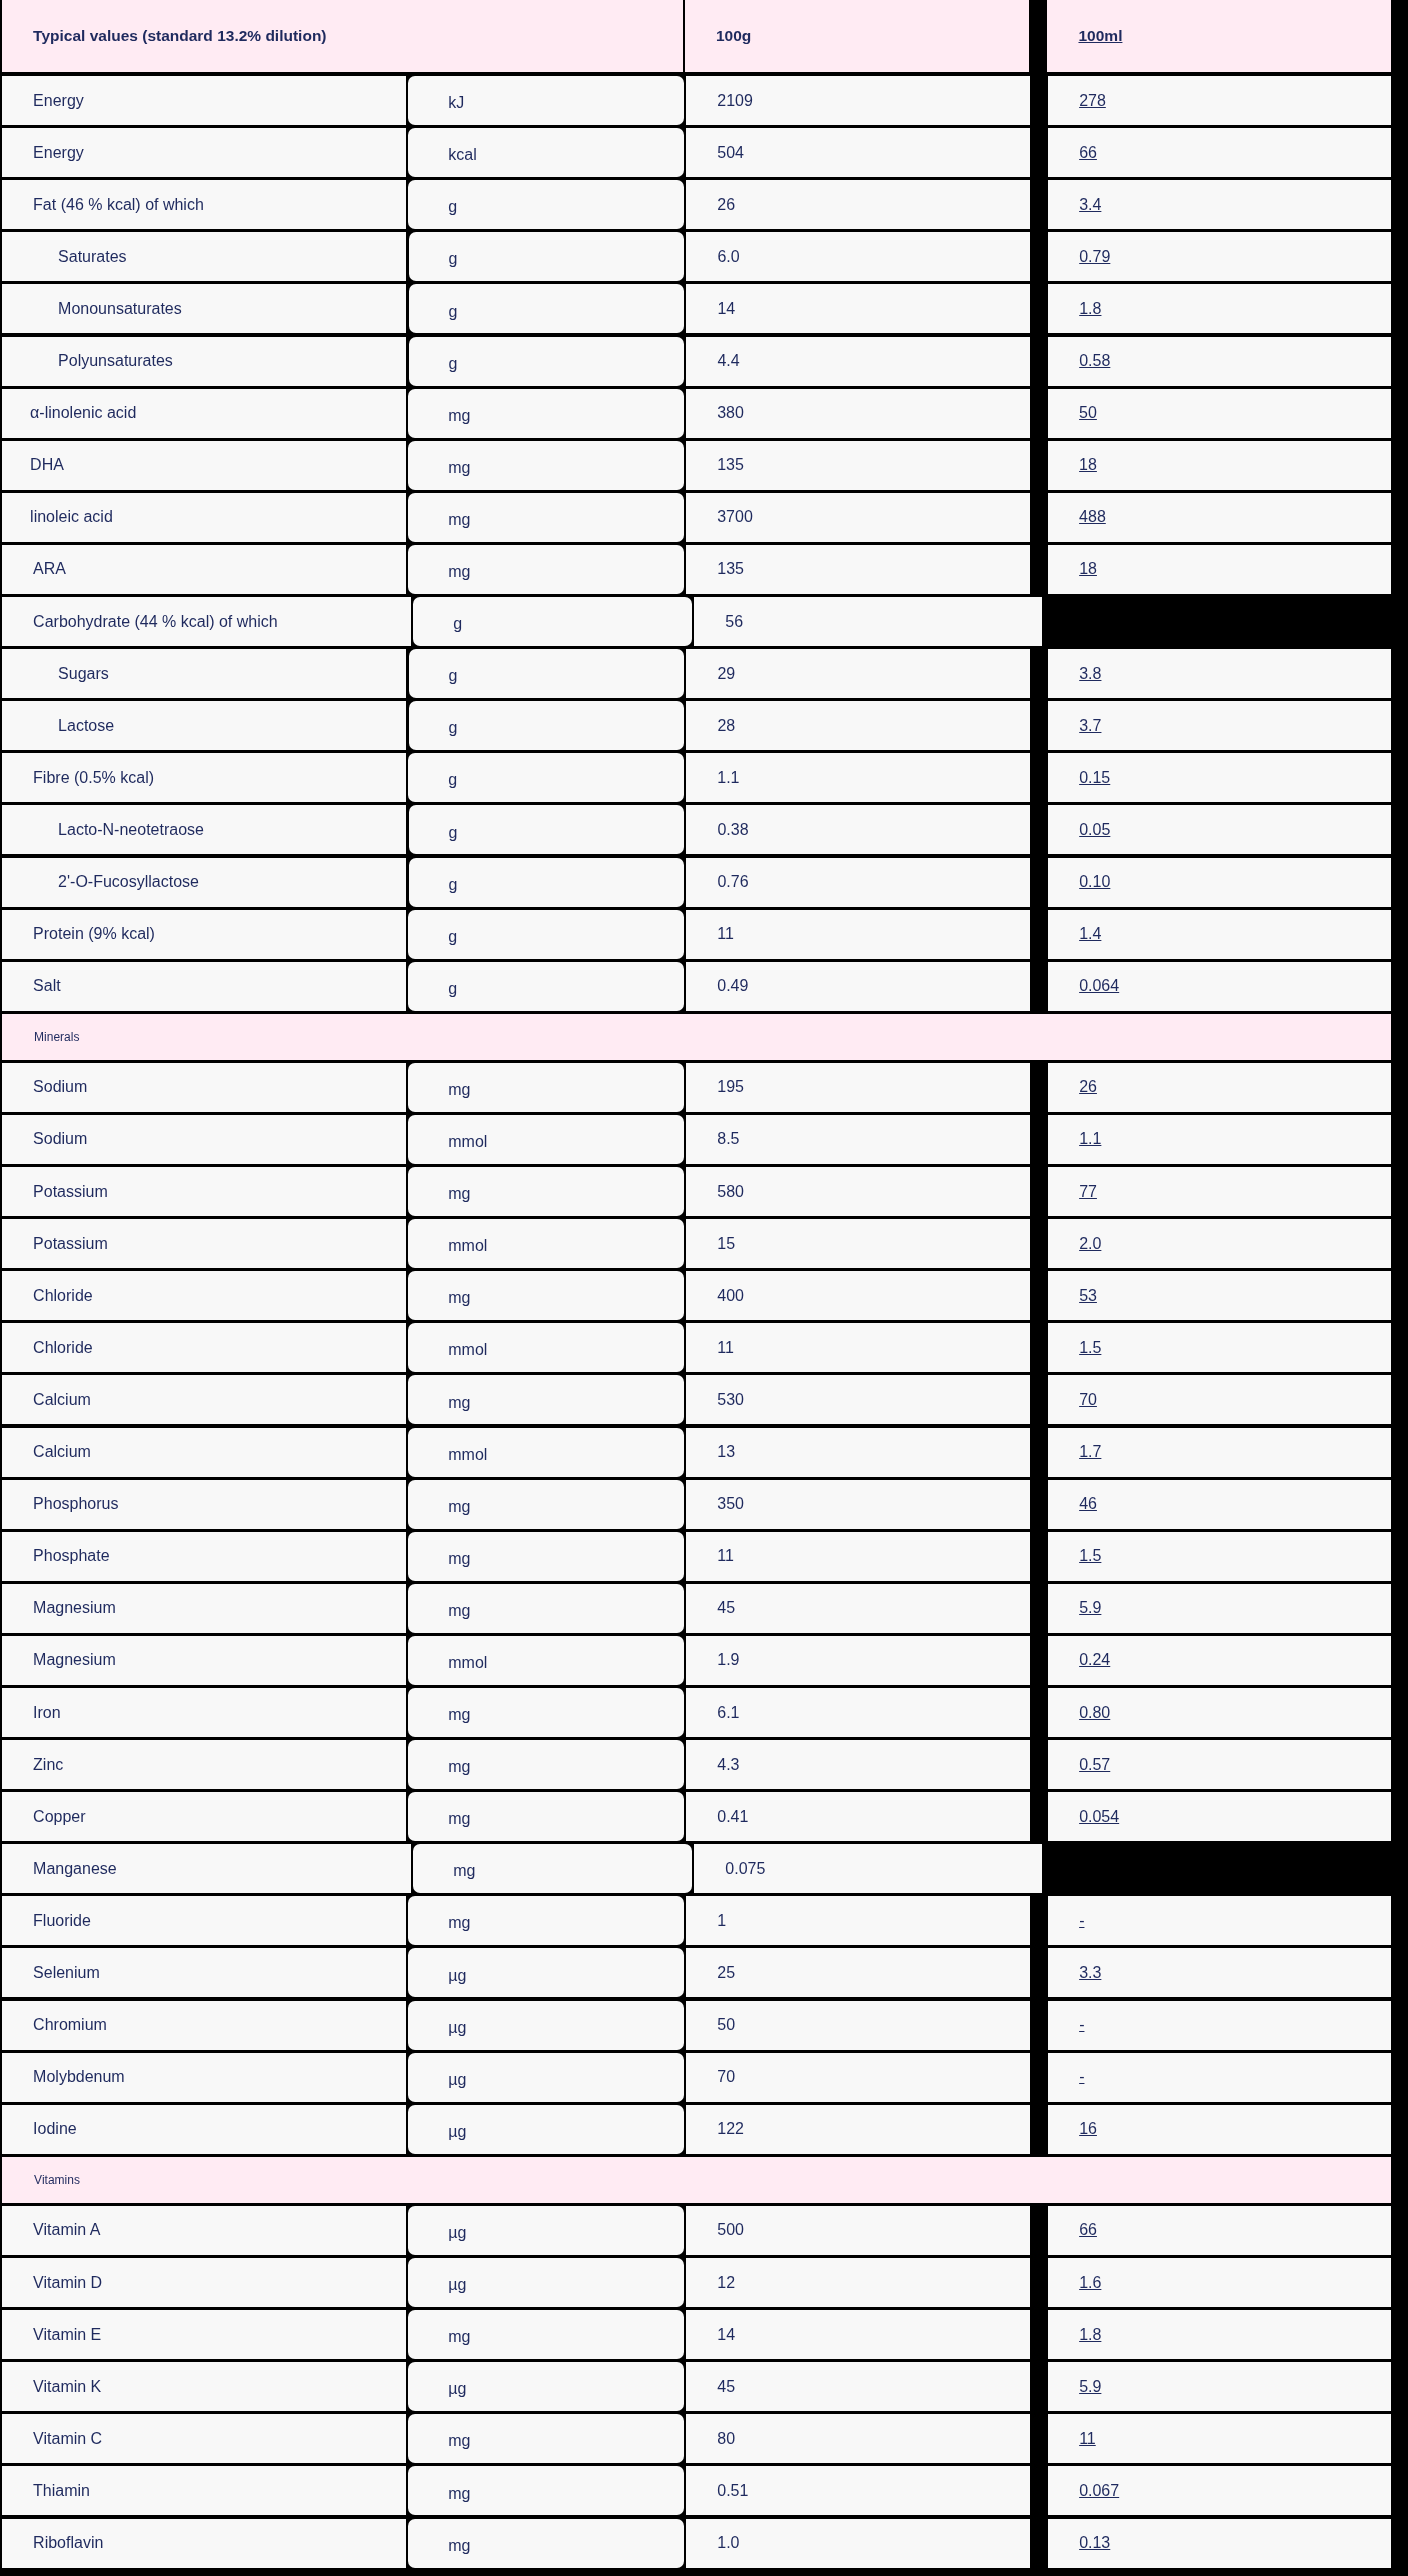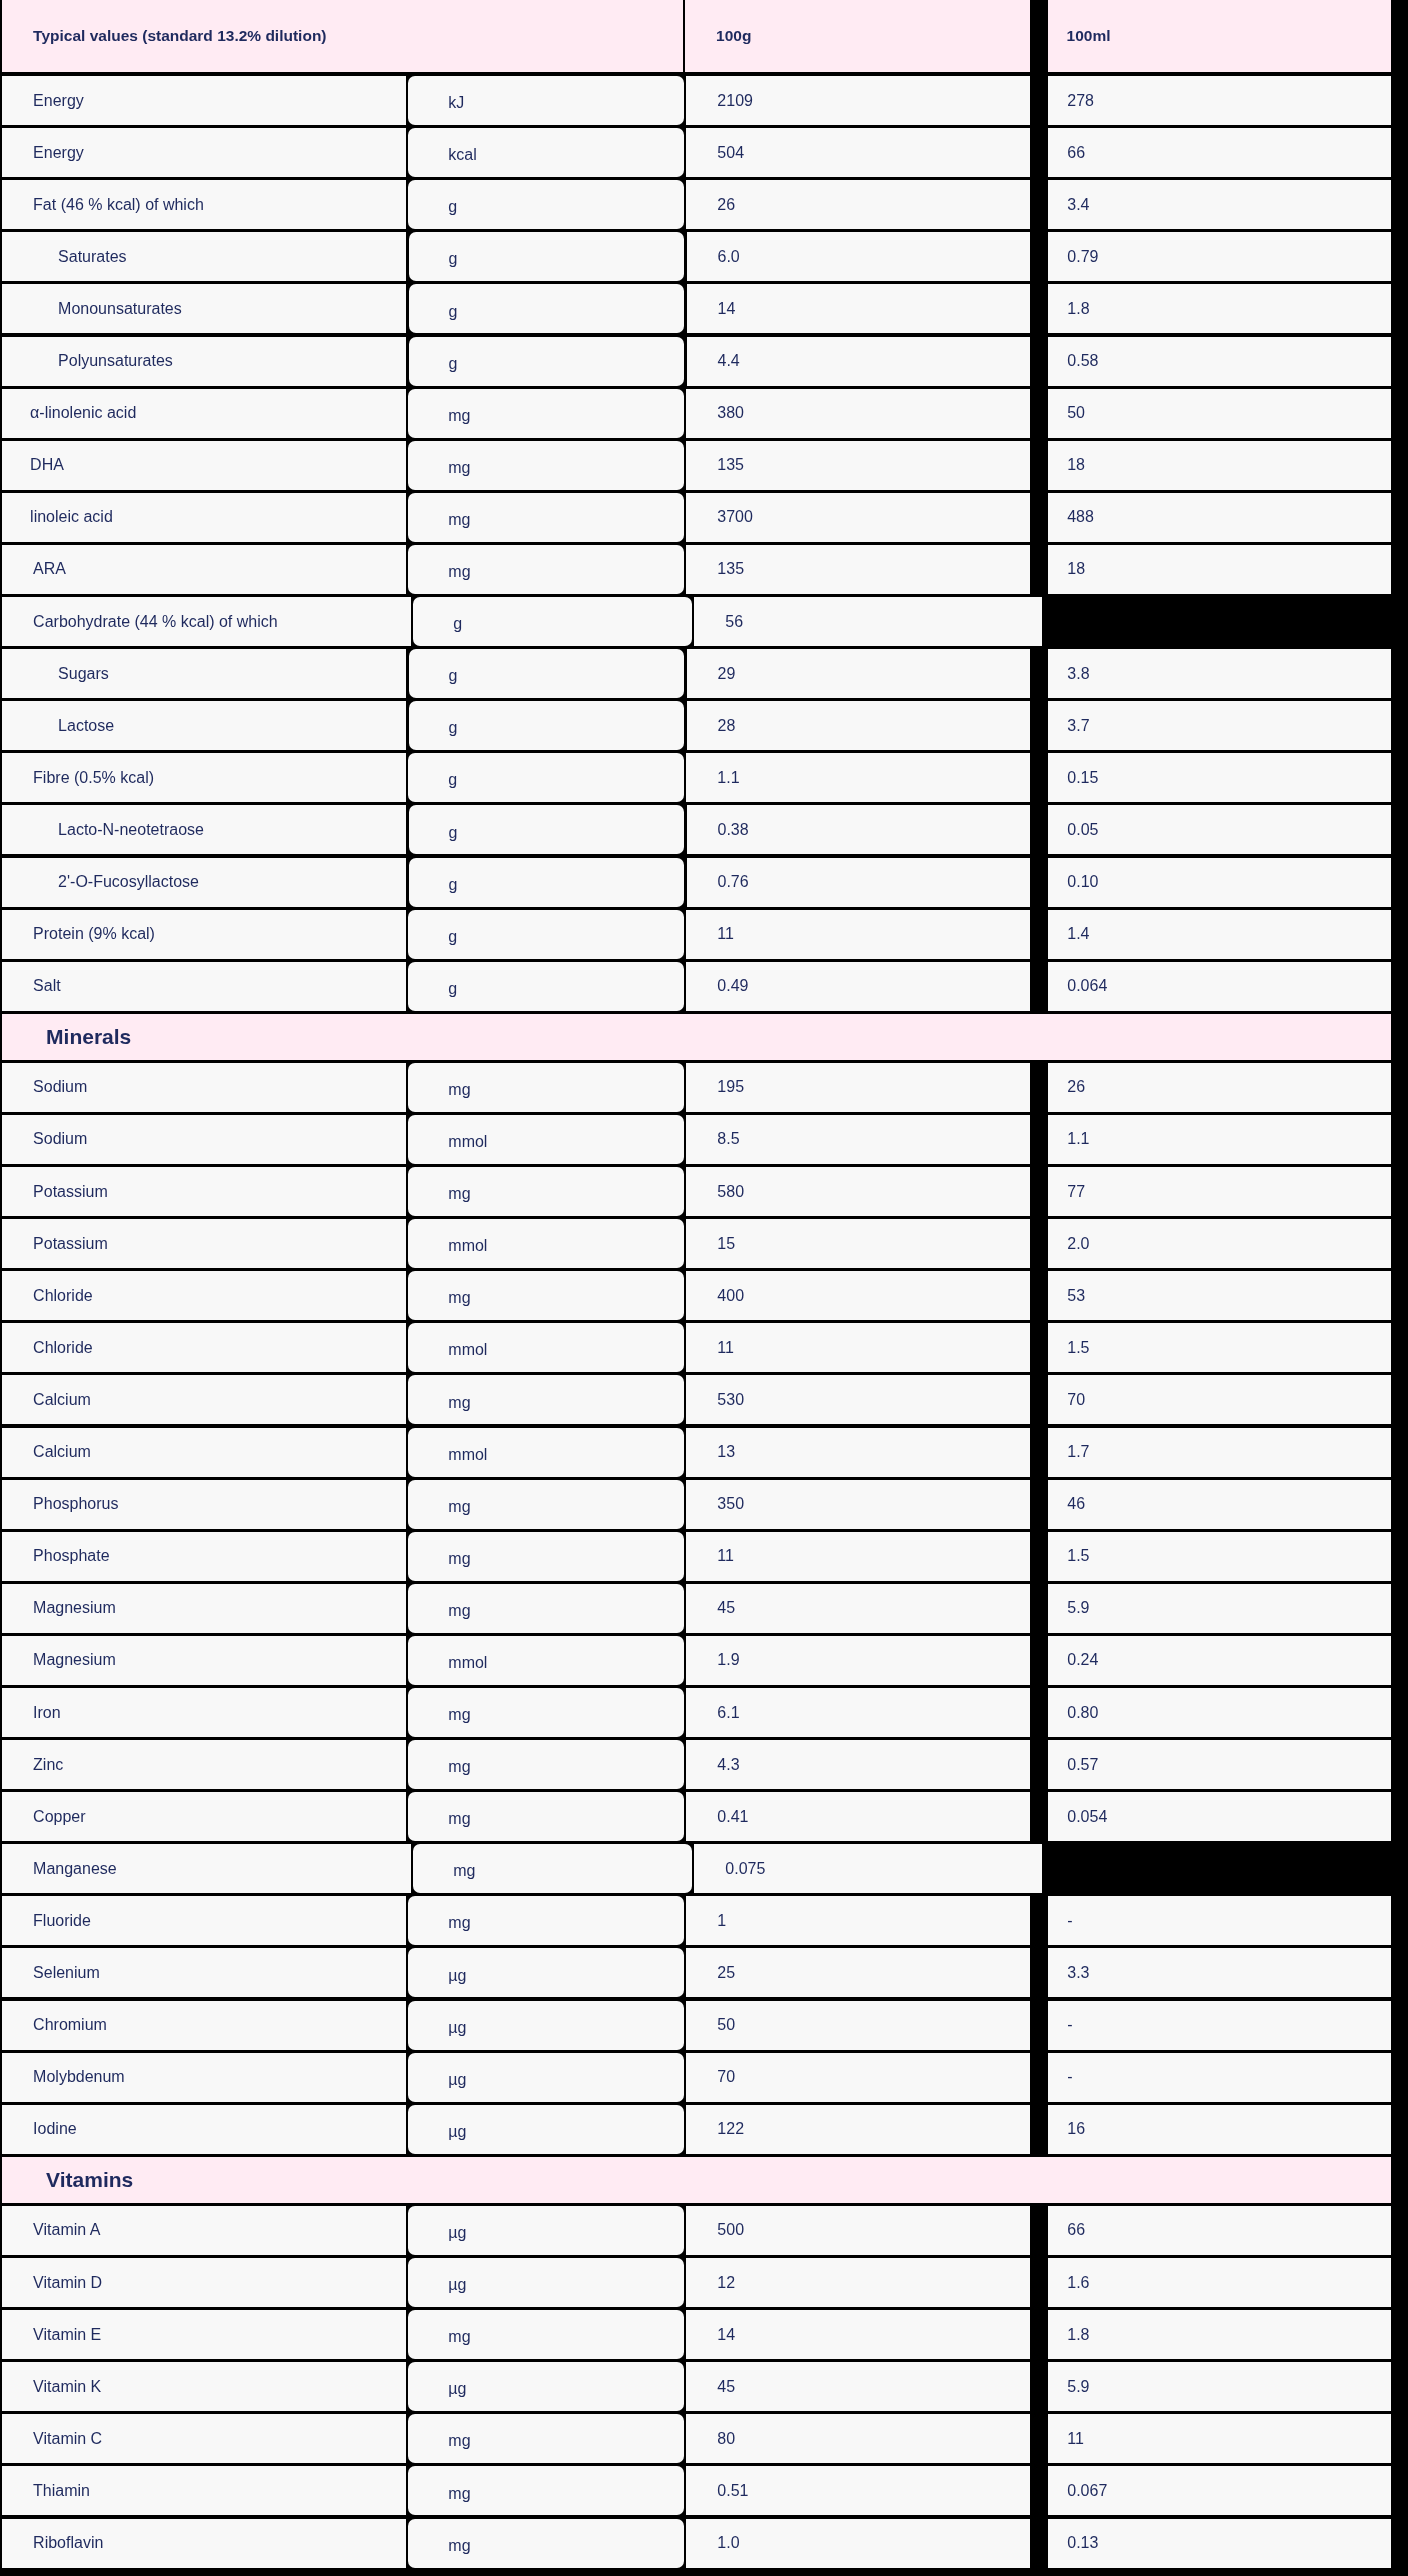--- a/index.html
+++ b/index.html
@@ -57,36 +57,36 @@
   .data-row {
     height: 49px;
     margin-bottom: 3.1px;
   }
   .data-row .cell {
     height: 49px;
   }
   .c-name { margin-left: 2.1px; width: 409px; padding-left: 31px; }
   .c-unit { margin-left: 2.1px; width: 279px; padding-left: 40px; padding-top: 5.2px; border-radius: 7px; }
   .c-100g { margin-left: 2.1px; width: 348px; padding-left: 31px; }
-  .c-100ml { margin-left: 18px; width: 347px; padding-left: 19px; }
+  .c-100ml { margin-left: 18px; width: 347px; padding-left: 31px; text-decoration: underline; }
   .header-row .c-name { width: 688px; }
   .indent-1 { padding-left: 56px; }
   .indent-2 { padding-left: 28px; }
   .section-row {
     height: 46px;
     margin-bottom: 3.1px;
     padding-left: 2.1px;
   }
   .section-row .cell {
     width: 1389px;
     height: 46px;
     background: #ffebf3;
-    font-weight: bold;
-    font-size: 21px;
-    padding-left: 44px;
+    font-weight: normal;
+    font-size: 12px;
+    padding-left: 32px;
   }
 </style>
 </head>
 <body>
 
 <div class="table">
   <div class="row header-row">
     <div class="cell c-name">Typical values (standard 13.2% dilution)</div>
     <div class="cell c-100g">100g</div>
     <div class="cell c-100ml">100ml</div>

